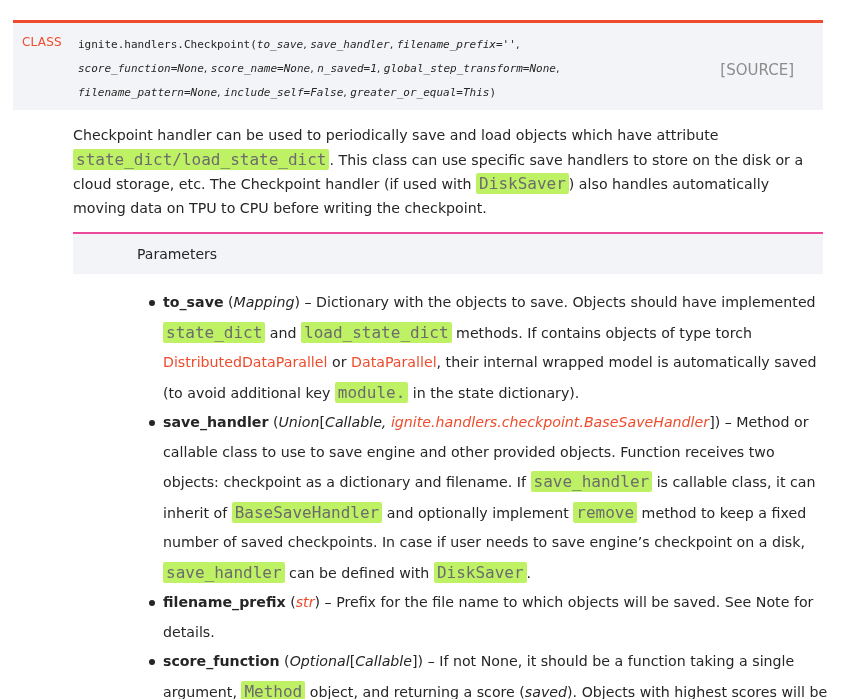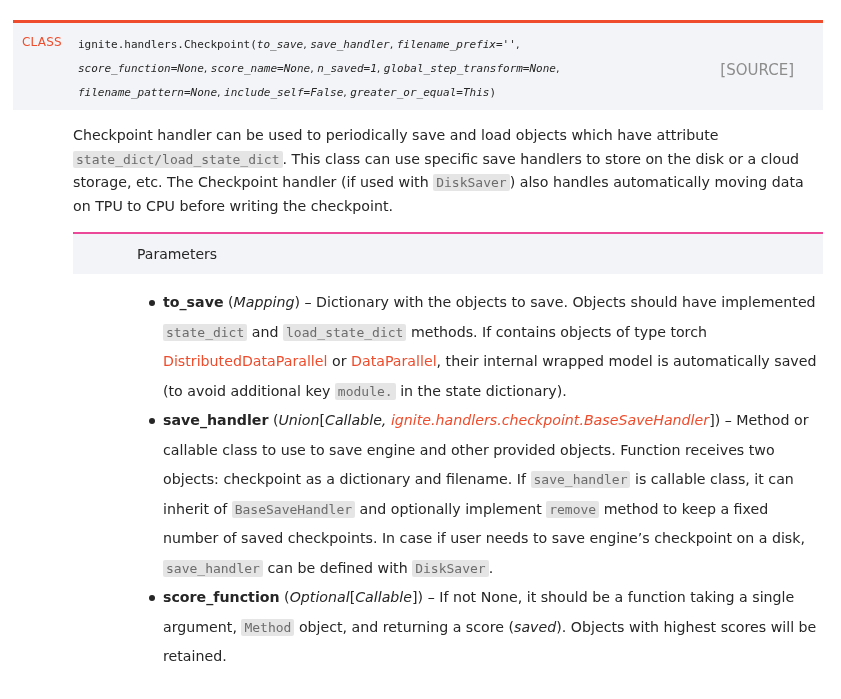--- a/index.html
+++ b/index.html
@@ -21,22 +21,22 @@
   .sig .line .n { font-family: "DejaVu Sans", sans-serif; font-style: normal; }
   .sig .source {
     position: absolute; right: 29px; top: 38px; font-size: 15px; color: #8c8c8c;
     font-family: "DejaVu Sans", sans-serif; cursor: pointer;
   }
   .desc {
     position: absolute; left: 73px; top: 124px; width: 750px;
     font-size: 14.2px; line-height: 23.5px; color: #262626;
   }
   code {
-    font-family: "DejaVu Sans Mono", monospace; font-size: 13px;
-    background: #e5e5e5; color: #6c6c6d; padding: 1px 3px; border-radius: 2px;
+    font-family: "DejaVu Sans Mono", monospace; font-size: 16px;
+    background: #bef264; color: #6c6c6d; padding: 1px 3px; border-radius: 2px;
   }
   .params-head {
     position: absolute; left: 73px; top: 232px; width: 750px; height: 42px;
     background: #f3f4f7; border-top: 2px solid #ec4899; box-sizing: border-box;
   }
   .params-head span { position: absolute; left: 64px; top: 12px; font-size: 14px; color: #262626; }
   .plist {
     position: absolute; left: 163px; top: 288px; width: 665px; margin: 0; padding: 0;
     list-style: none; font-size: 14.2px; line-height: 29.5px; color: #262626;
   }
@@ -71,16 +71,19 @@
 </div>
 
 <ul class="plist">
   <li>
     <b>to_save</b> (<i>Mapping</i>)<span> – Dictionary with the objects to save. Objects should have implemented </span><code>state_dict</code><span> and </span><code>load_state_dict</code><span> methods. If contains objects of type torch </span><a class="link">DistributedDataParallel</a><span> or </span><a class="link">DataParallel</a><span>, their internal wrapped model is automatically saved (to avoid additional key </span><code>module.</code><span> in the state dictionary).</span>
   </li>
   <li>
     <b>save_handler</b> (<i>Union</i>[<i>Callable</i><i>, </i><a class="link" style="font-style:italic">ignite.handlers.checkpoint.BaseSaveHandler</a>])<span> – Method or callable class to use to save engine and other provided objects. Function receives two objects: checkpoint as a dictionary and filename. If </span><code>save_handler</code><span> is callable class, it can inherit of </span><code>BaseSaveHandler</code><span> and optionally implement </span><code>remove</code><span> method to keep a fixed number of saved checkpoints. In case if user needs to save engine’s checkpoint on a disk, </span><code>save_handler</code><span> can be defined with </span><code>DiskSaver</code><span>.</span>
   </li>
   <li>
+    <b>filename_prefix</b> (<a class="link" style="font-style:italic">str</a>)<span> – Prefix for the file name to which objects will be saved. See Note for details.</span>
+  </li>
+  <li>
     <b>score_function</b> (<i>Optional</i>[<i>Callable</i>])<span> – If not None, it should be a function taking a single argument, </span><code>Method</code><span> object, and returning a score (</span><i>saved</i><span>). Objects with highest scores will be retained.</span>
   </li>
 
 </ul>
 
 </body></html>

